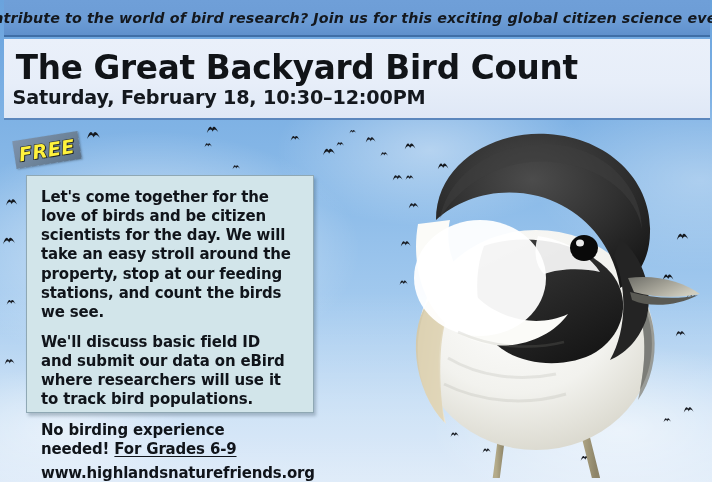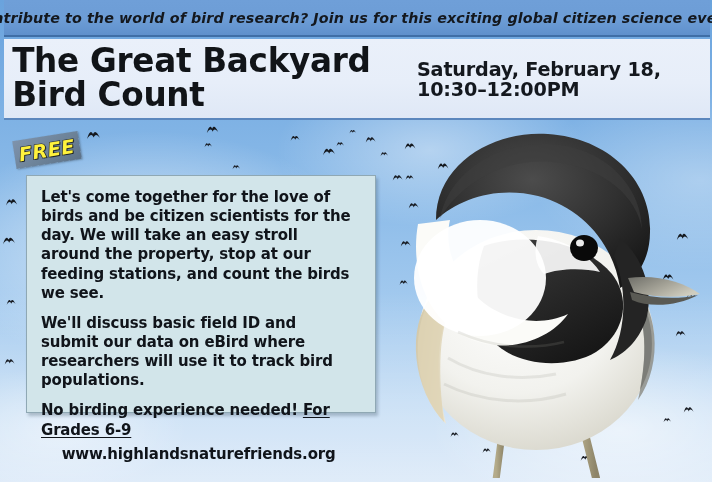--- a/index.html
+++ b/index.html
@@ -54,21 +54,21 @@
     letter-spacing:.1px;white-space:nowrap;
     transform:scaleX(.985);
   }
 
   
   .title-band{
     position:absolute;left:4px;top:39px;width:706px;height:81px;
     background:linear-gradient(180deg,#eaf0fa 0%,#e7eef9 55%,#dfe8f6 100%);
     border-bottom:2px solid #5b87bd;
     box-sizing:border-box;
-    display:flex;flex-direction:row;align-items:center;justify-content:center;
+    display:flex;flex-direction:column;align-items:flex-start;justify-content:center;
   }
   .title-main{
     font-family:"DejaVu Sans", sans-serif;
     font-weight:bold;font-size:34px;color:#111418;
     line-height:1.0;letter-spacing:-.3px;
     transform:scaleX(.96);
     margin-bottom:3px;
   }
   .title-sub{
     font-family:"DejaVu Sans", sans-serif;
@@ -93,21 +93,21 @@
     letter-spacing:.5px;
     -webkit-text-stroke:1.2px #20252c;
     paint-order:stroke fill;
     text-shadow:1px 1px 0 rgba(0,0,0,.45);
     transform:scaleX(1.02);
   }
 
   
   .info-box{
     position:absolute;left:26px;top:175px;
-    width:350px;height:238px;
+    width:288px;height:238px;
     background:#d2e5ea;
     border:1.5px solid #8fa8b4;
     box-shadow:2px 3px 3px rgba(40,60,80,.28);
     box-sizing:border-box;
     padding:12px 14px 14px 14px;
   }
   .info-box p{
     margin:0 0 11px 0;
     font-family:"DejaVu Sans", sans-serif;
     font-weight:600;

